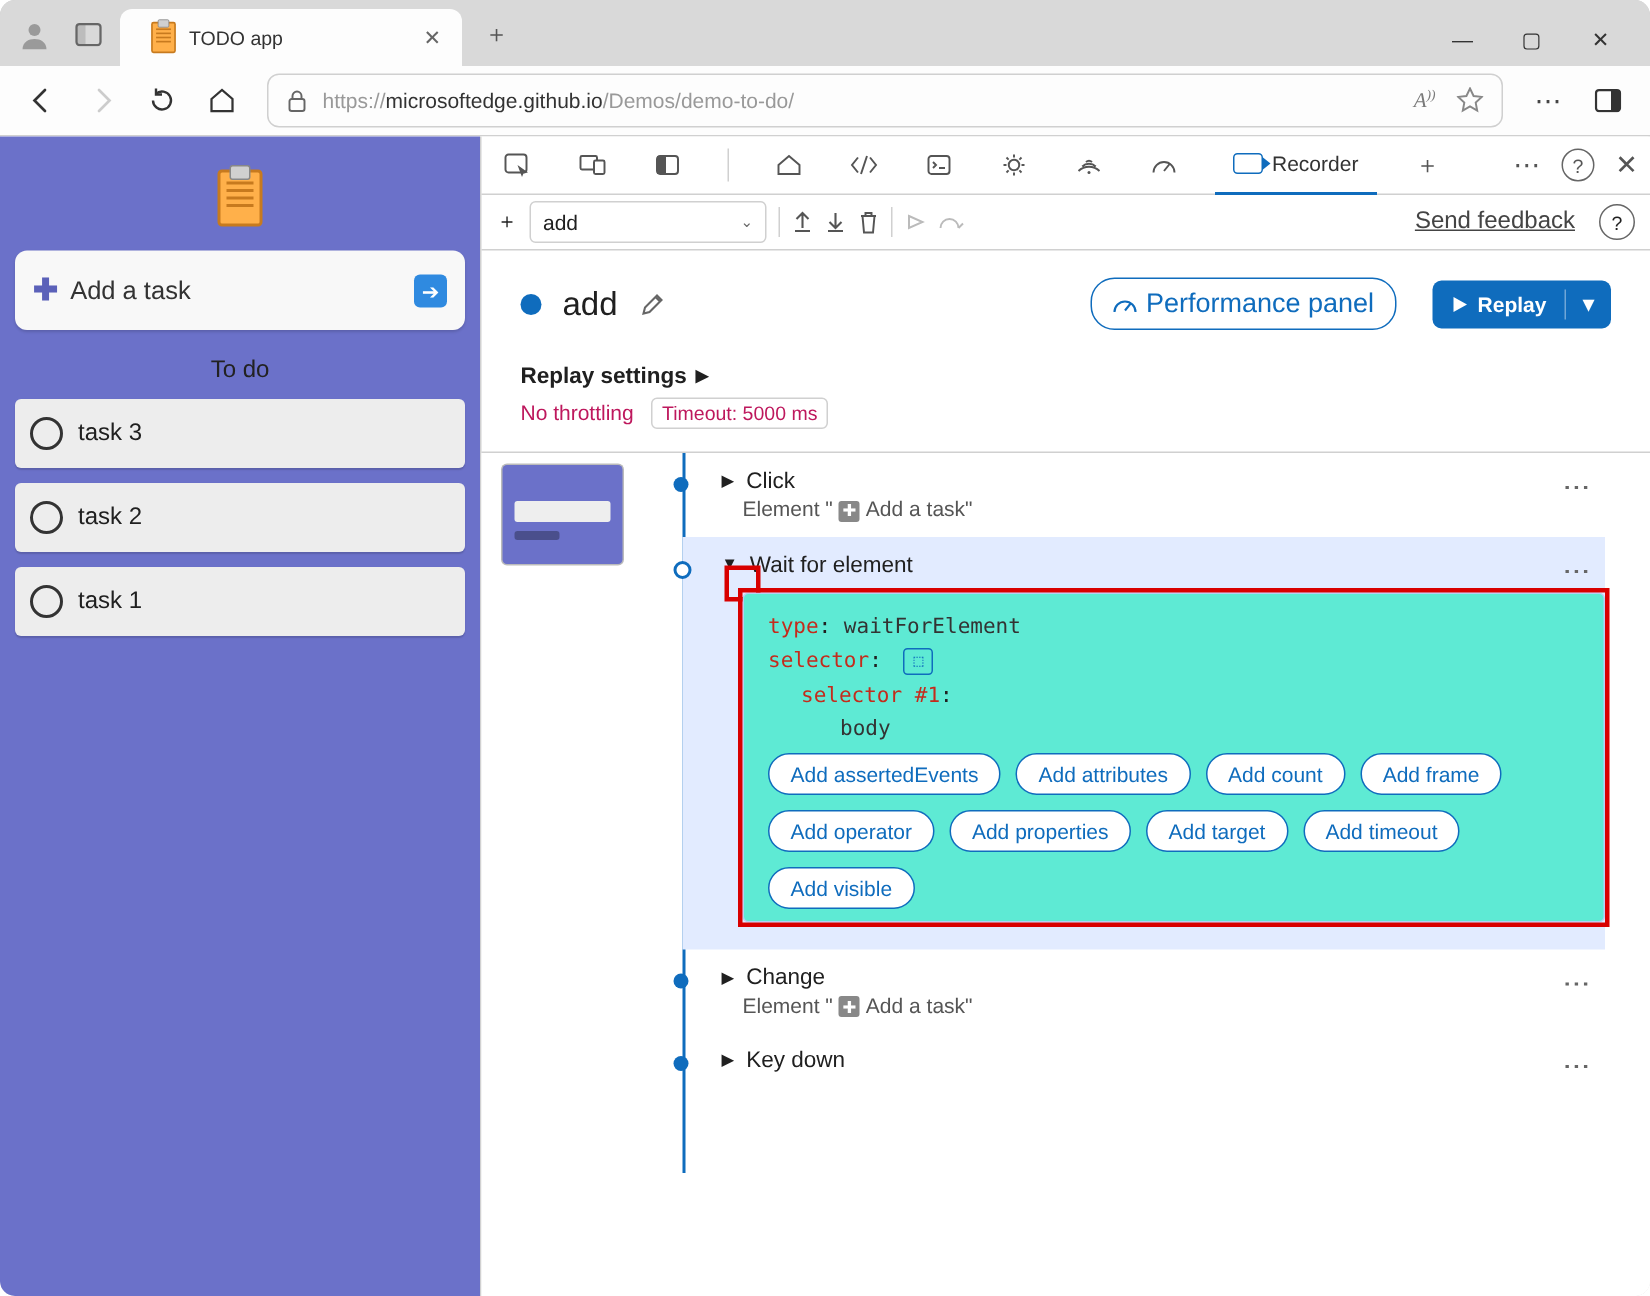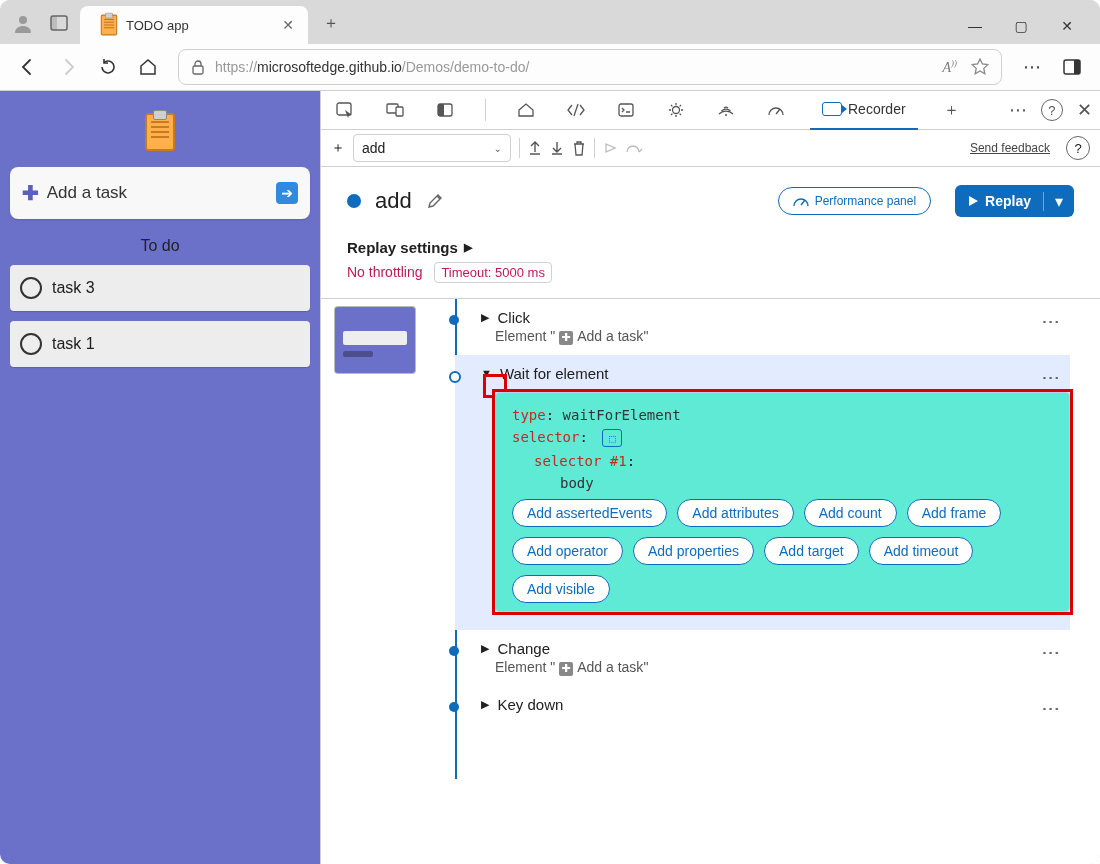--- a/index.html
+++ b/index.html
@@ -105,32 +105,32 @@
 
   .recorder-bar {
     display:flex; align-items:center; height:36px; border-bottom:1px solid var(--border);
     gap:8px; padding:0 10px; font-size:14px;
   }
   .rec-select {
     display:flex; align-items:center; justify-content:space-between;
     border:1px solid var(--border); border-radius:4px; height:26px; padding:0 8px; width:140px;
   }
   .rec-select .caret { font-size:10px; color:#666;}
-  .feedback { margin-left:auto; font-size:12px; text-decoration:underline; color:#444;}
+  .feedback { margin-left:auto; font-size:16px; text-decoration:underline; color:#444;}
   .help { width:22px; height:22px; border:1.5px solid #666; border-radius:50%; display:flex; align-items:center; justify-content:center; font-size:13px; margin-left:8px;}
 
   .rec-header {
     display:flex; align-items:center; padding:18px 26px; gap:14px;
   }
   .rec-dot { width:14px; height:14px; background:var(--blue); border-radius:50%;}
   .rec-name { font-size:22px; font-weight:400;}
   .edit-pen { color:#666; }
   .perf-btn {
     margin-left:auto; border:1px solid var(--blue); color:var(--blue);
-    border-radius:16px; padding:6px 14px; display:flex; align-items:center; gap:6px; font-size:12px;text-align:right;
+    border-radius:16px; padding:6px 14px; display:flex; align-items:center; gap:6px; font-size:18px;text-align:right;
   }
   .replay-btn {
     background:var(--blue); color:#fff; border-radius:6px;
     display:flex; align-items:center; height:32px; overflow:hidden; margin-left:10px;
   }
   .replay-btn .main { padding:0 12px; display:flex; align-items:center; gap:6px; font-size:14px; font-weight:600;}
   .replay-btn .drop { width:30px; display:flex; align-items:center; justify-content:center; border-left:1px solid rgba(255,255,255,0.4);}
 
   .settings-row {
     display:flex; justify-content:space-between;
@@ -298,20 +298,24 @@
     </div>
     <div class="add-task">
       <span class="plus">✚</span>
       <span>Add a task</span>
       <span class="goarrow">➔</span>
     </div>
     <div class="section-title">To do</div>
     <div class="task-item">
       <span class="task-radio"></span>
       <span>task 3</span>
+    </div>
+    <div class="task-item">
+      <span class="task-radio"></span>
+      <span>task 2</span>
     </div>
     <div class="task-item">
       <span class="task-radio"></span>
       <span>task 1</span>
     </div>
   </div>
 
   <div class="devtools">
     <div class="dev-tabs">
       <div class="dev-tab-icon">

